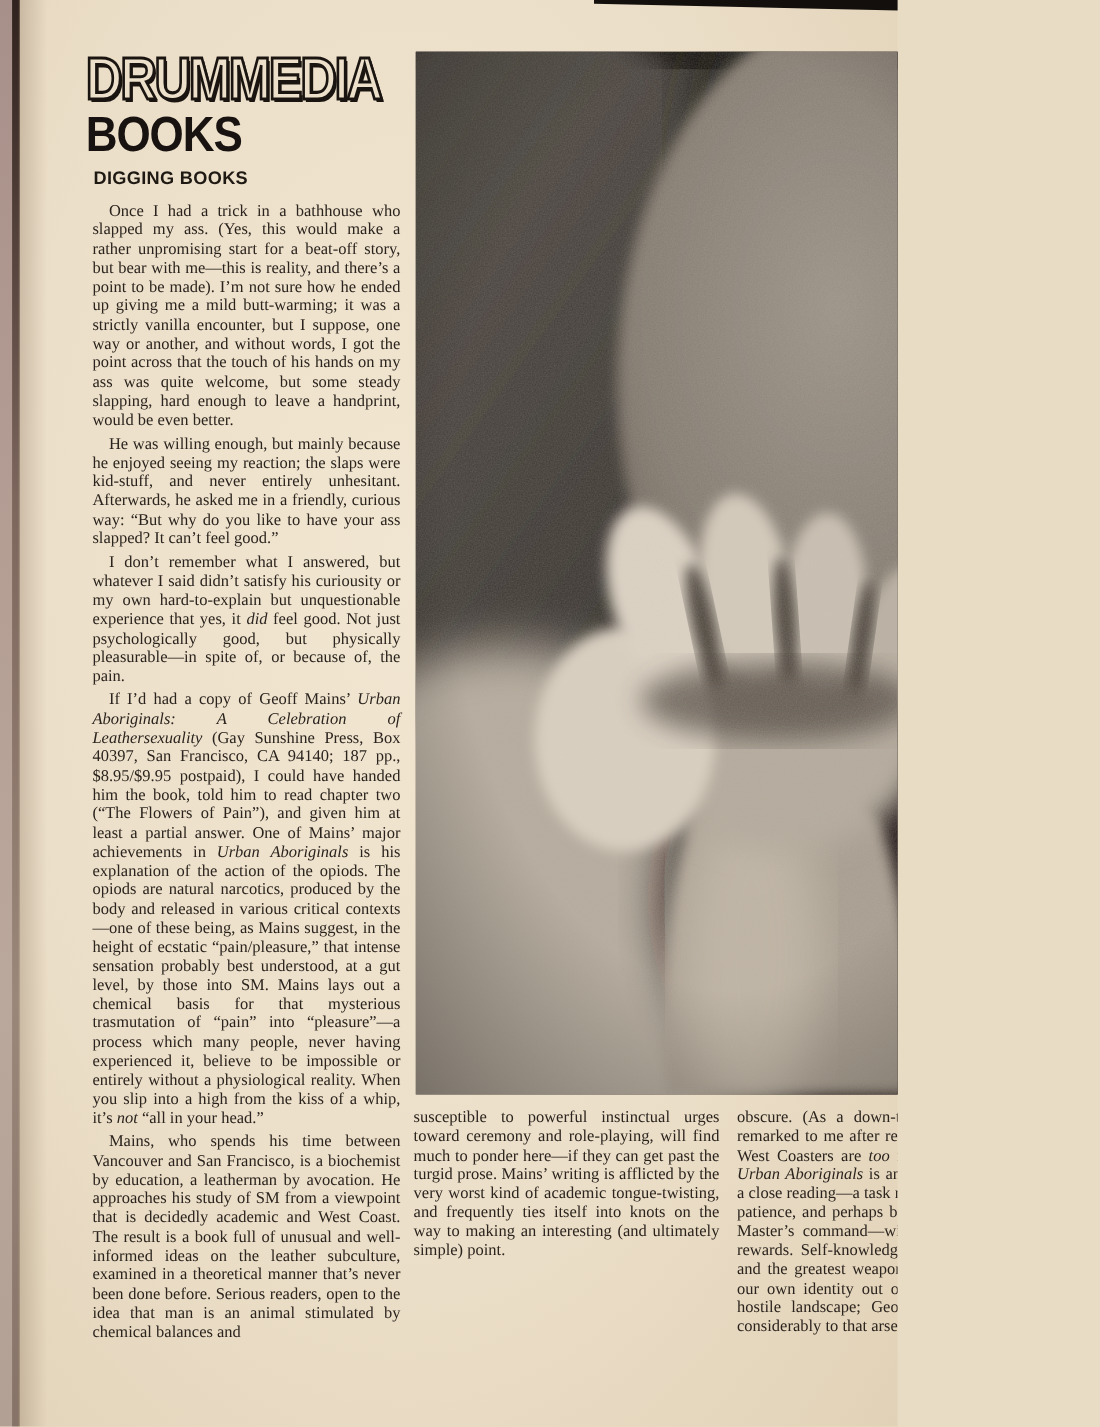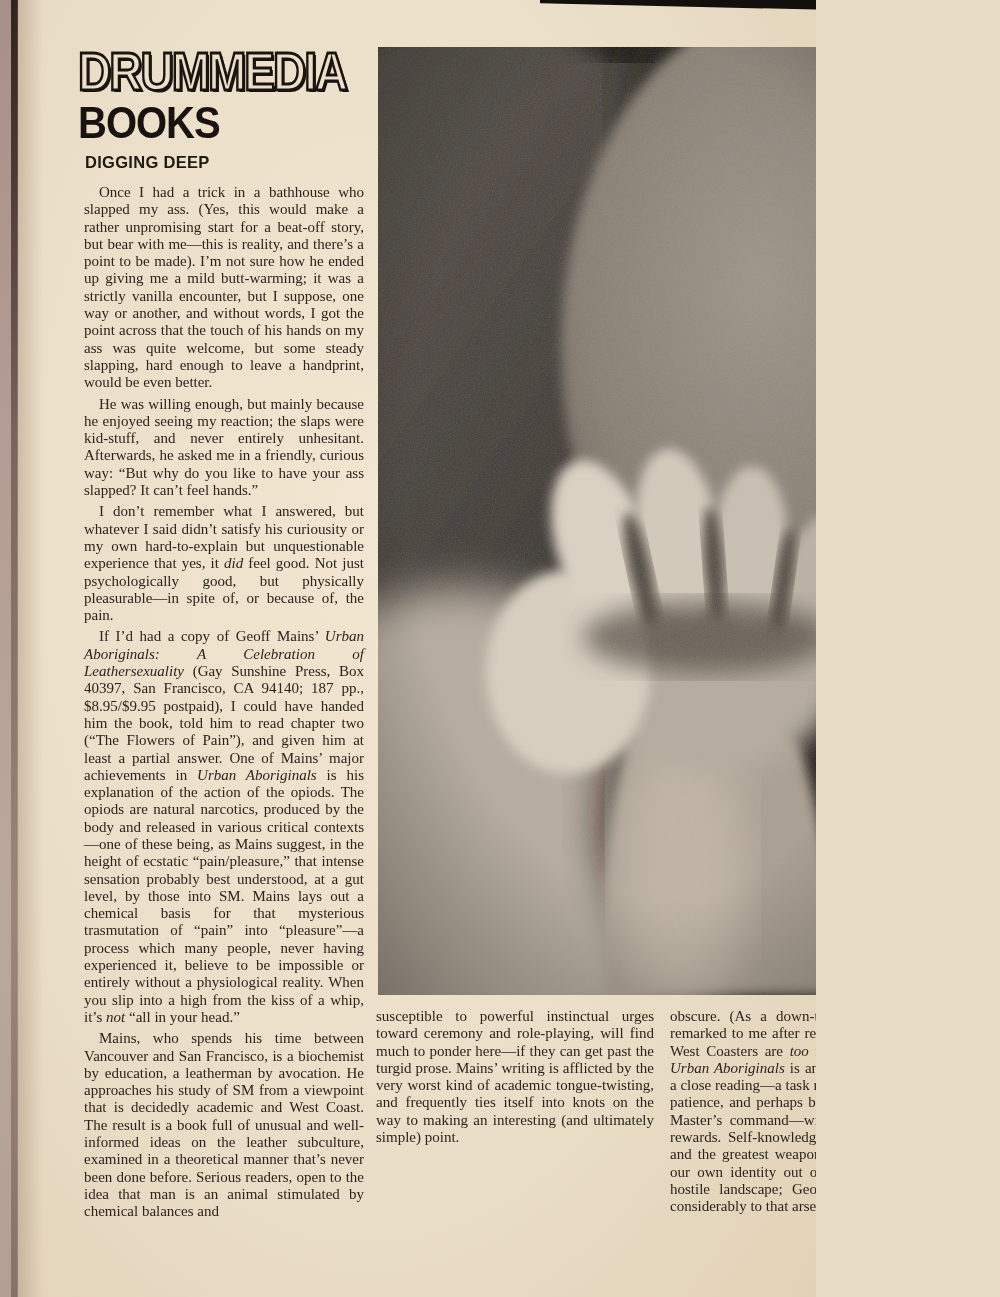--- a/index.html
+++ b/index.html
@@ -55,25 +55,25 @@
 
   <div class="edge-strip"></div>
   <div class="page-crease"></div>
   <div class="scan-edge"></div>
 
   <header class="logo">
     <div class="logo-outline">DRUMMEDIA</div>
     <div class="logo-solid">BOOKS</div>
   </header>
 
-  <h1 class="article-title">DIGGING DEEP</h1>
+  <h1 class="article-title">DIGGING BOOKS</h1>
 
   <section class="col col-left">
     <p>Once I had a trick in a bathhouse who slapped my ass. (Yes, this would make a rather unpromising start for a beat-off story, but bear with me—this is reality, and there’s a point to be made). I’m not sure how he ended up giving me a mild butt-warming; it was a strictly vanilla encounter, but I suppose, one way or another, and without words, I got the point across that the touch of his hands on my ass was quite welcome, but some steady slapping, hard enough to leave a handprint, would be even better.</p>
-    <p>He was willing enough, but mainly because he enjoyed seeing my reaction; the slaps were kid-stuff, and never entirely unhesitant. Afterwards, he asked me in a friendly, curious way: “But why do you like to have your ass slapped? It can’t feel hands.”</p>
+    <p>He was willing enough, but mainly because he enjoyed seeing my reaction; the slaps were kid-stuff, and never entirely unhesitant. Afterwards, he asked me in a friendly, curious way: “But why do you like to have your ass slapped? It can’t feel good.”</p>
     <p>I don’t remember what I answered, but whatever I said didn’t satisfy his curiousity or my own hard-to-explain but unquestionable experience that yes, it <i>did</i> feel good. Not just psychologically good, but physically pleasurable—in spite of, or because of, the pain.</p>
     <p>If I’d had a copy of Geoff Mains’ <i>Urban Aboriginals: A Celebration of Leathersexuality</i> (Gay Sunshine Press, Box 40397, San Francisco, CA 94140; 187 pp., $8.95/$9.95 postpaid), I could have handed him the book, told him to read chapter two (“The Flowers of Pain”), and given him at least a partial answer. One of Mains’ major achievements in <i>Urban Aboriginals</i> is his explanation of the action of the opiods. The opiods are natural narcotics, produced by the body and released in various critical contexts—one of these being, as Mains suggest, in the height of ecstatic “pain/pleasure,” that intense sensation probably best understood, at a gut level, by those into SM. Mains lays out a chemical basis for that mysterious trasmutation of “pain” into “pleasure”—a process which many people, never having experienced it, believe to be impossible or entirely without a physiological reality. When you slip into a high from the kiss of a whip, it’s <i>not</i> “all in your head.”</p>
     <p>Mains, who spends his time between Vancouver and San Francisco, is a biochemist by education, a leatherman by avocation. He approaches his study of SM from a viewpoint that is decidedly academic and West Coast. The result is a book full of unusual and well-informed ideas on the leather subculture, examined in a theoretical manner that’s never been done before. Serious readers, open to the idea that man is an animal stimulated by chemical balances and</p>
   </section>
 
   <figure class="photo">
     <svg viewBox="0 0 572 948" preserveAspectRatio="none">
       <defs>
         <linearGradient id="gBg" x1="0" y1="0" x2="0" y2="1">
           <stop offset="0" stop-color="#3c3833"></stop>

